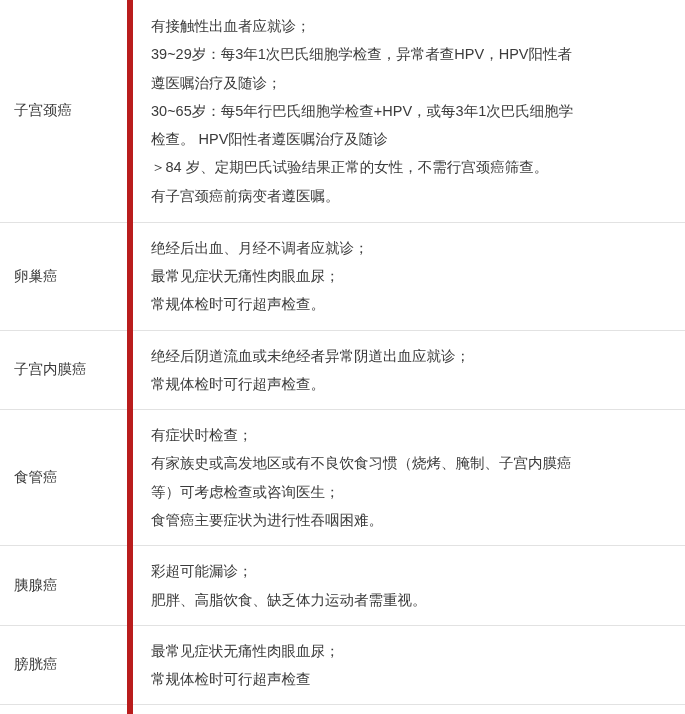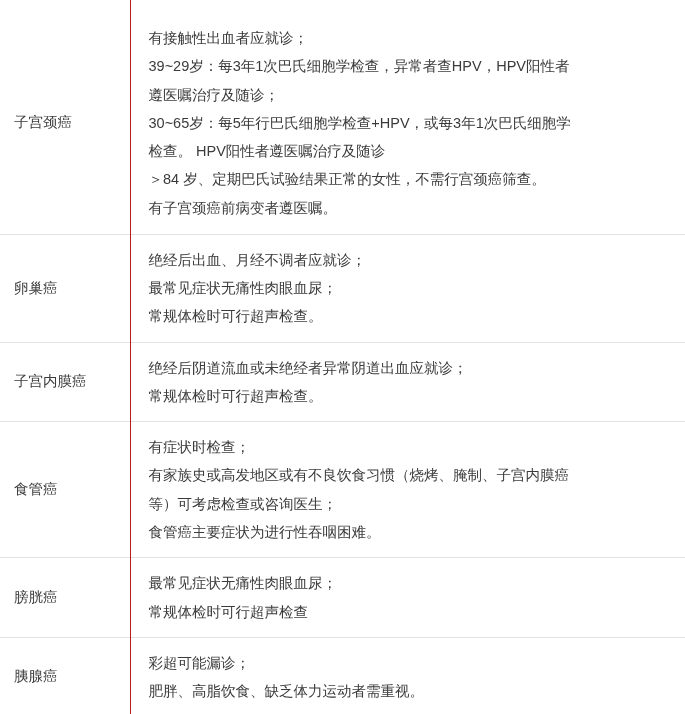--- a/index.html
+++ b/index.html
@@ -28,41 +28,41 @@
   }
   table.cancer-table tr {
     border-bottom: 1px solid #e2e2e2;
   }
   table.cancer-table tr:last-child {
     border-bottom: 1px solid #e2e2e2;
   }
   td.name-cell {
     width: 130px;
     box-sizing: border-box;
-    border-right: 1px solid #b91c1c;
+    border-right: 6px solid #b91c1c;
     padding: 10px 0 10px 14px;
     vertical-align: middle;
     font-size: 14.5px;
     line-height: 1.75;
     color: #3b3b3b;
     white-space: nowrap;
   }
   td.desc-cell {
     box-sizing: border-box;
     padding: 11px 12px 11px 18px;
     vertical-align: middle;
     font-size: 14.5px;
     line-height: 1.95;
     color: #3b3b3b;
   }
   td.desc-cell .line {
     display: block;
     white-space: nowrap;
   }
-  .row-cervical td { padding-top: 24px; padding-bottom: 12px; margin-top: 20px; }
+  .row-cervical td { padding-top: 12px; padding-bottom: 12px; margin-top: 20px; }
 </style>
 </head>
 <body>
 
 <div class="sheet">
   <table class="cancer-table">
     <tbody>
       <tr class="row-cervical">
         <td class="name-cell">子宫颈癌</td>
         <td class="desc-cell">
@@ -93,31 +93,31 @@
       <tr>
         <td class="name-cell">食管癌</td>
         <td class="desc-cell">
           <span class="line">有症状时检查；</span>
           <span class="line">有家族史或高发地区或有不良饮食习惯（烧烤、腌制、子宫内膜癌</span>
           <span class="line">等）可考虑检查或咨询医生；</span>
           <span class="line">食管癌主要症状为进行性吞咽困难。</span>
         </td>
       </tr>
       <tr>
+        <td class="name-cell">胰腺癌</td>
+        <td class="desc-cell">
+          <span class="line">彩超可能漏诊；</span>
+          <span class="line">肥胖、高脂饮食、缺乏体力运动者需重视。</span>
+        </td>
+      </tr>
+      <tr>
         <td class="name-cell">膀胱癌</td>
         <td class="desc-cell">
           <span class="line">最常见症状无痛性肉眼血尿；</span>
           <span class="line">常规体检时可行超声检查</span>
-        </td>
-      </tr>
-      <tr>
-        <td class="name-cell">胰腺癌</td>
-        <td class="desc-cell">
-          <span class="line">彩超可能漏诊；</span>
-          <span class="line">肥胖、高脂饮食、缺乏体力运动者需重视。</span>
         </td>
       </tr>
       <tr>
         <td class="name-cell">肾癌</td>
         <td class="desc-cell">
           
           
         </td>
       </tr>
 

